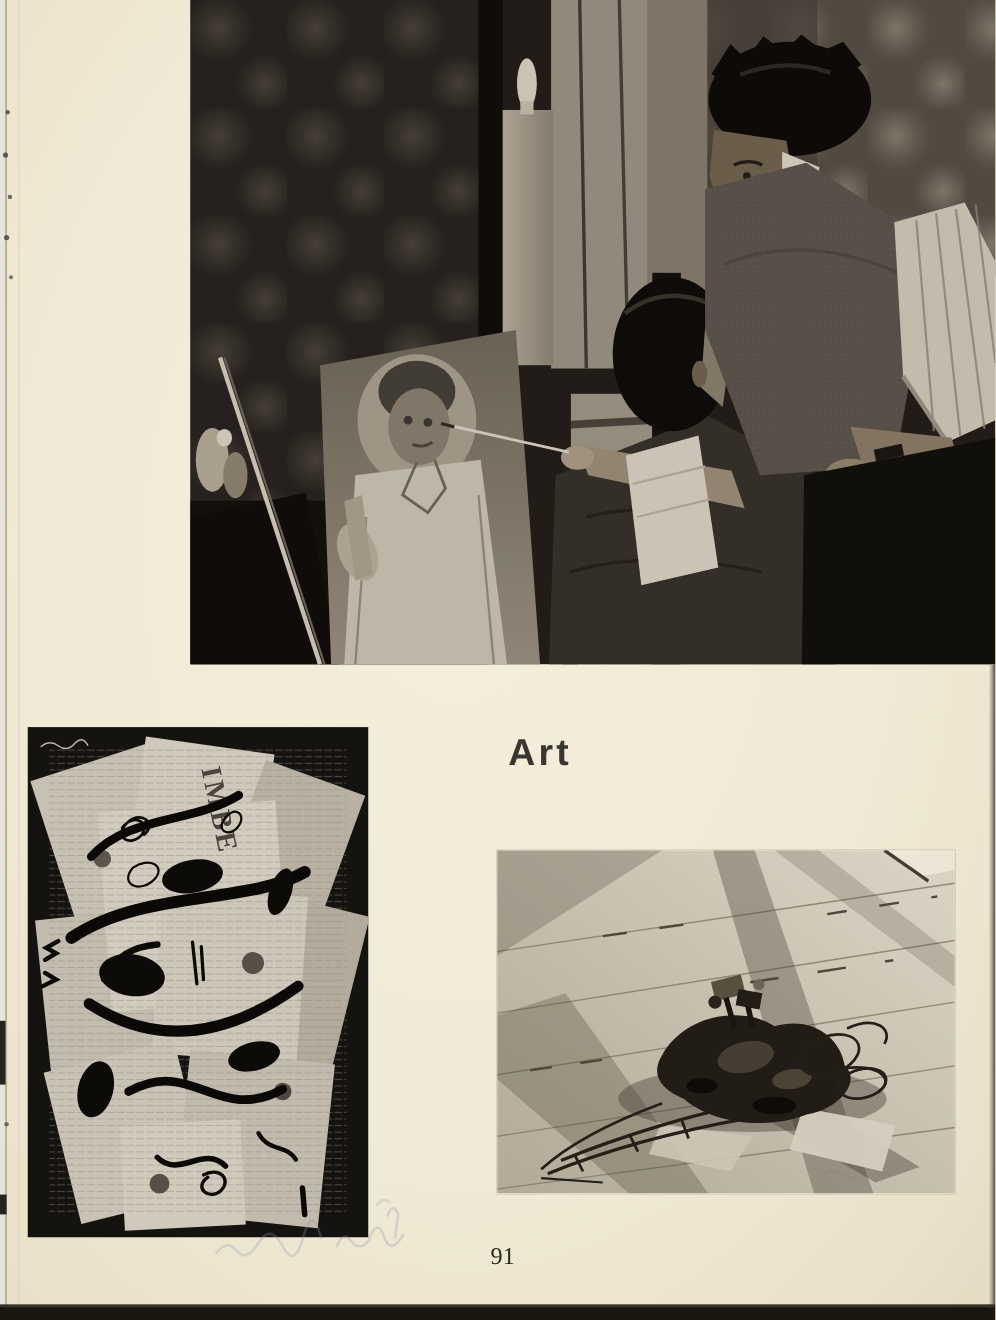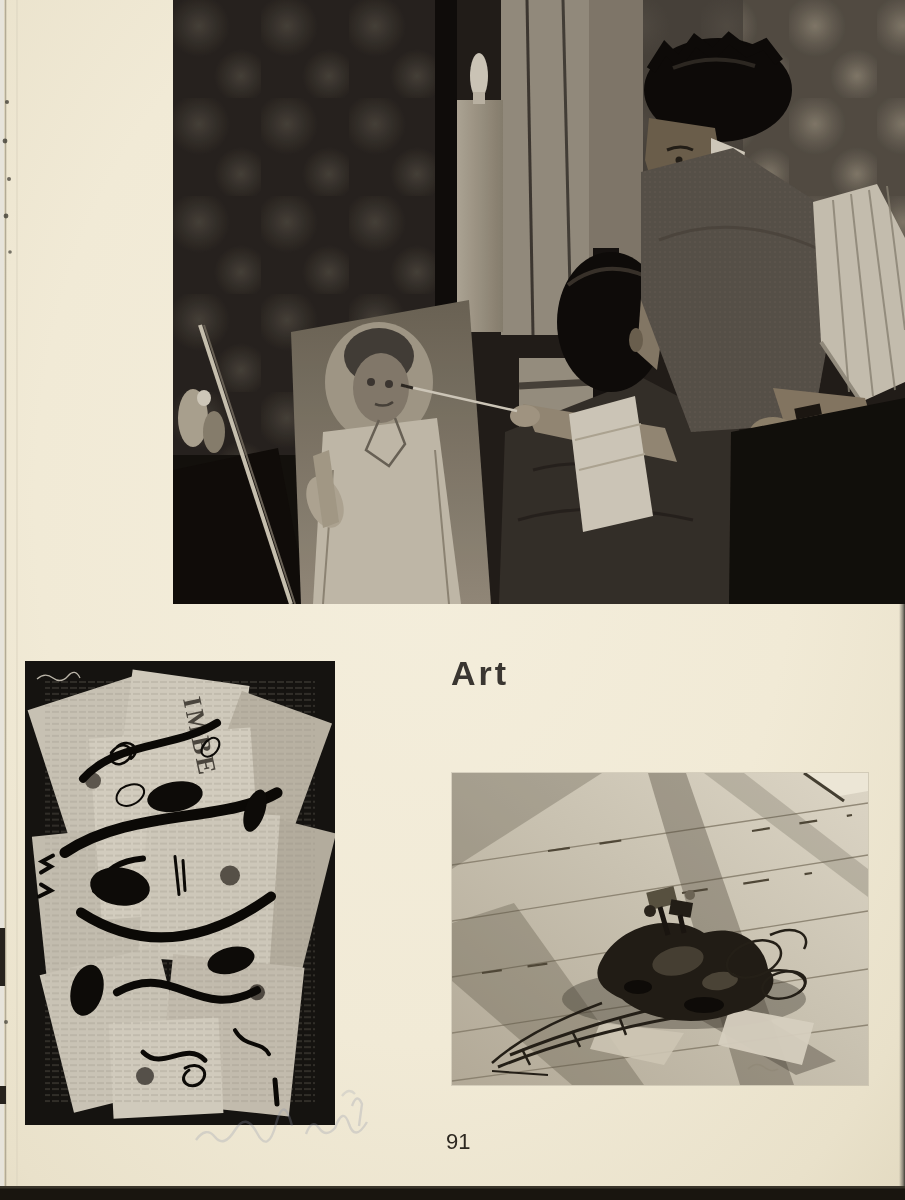--- a/index.html
+++ b/index.html
@@ -12,27 +12,27 @@
     position:relative;width:905px;height:1200px;
     background:
       radial-gradient(ellipse at 46% 42%, #f4eedc 0%, #f1ead6 55%, #e9e1ca 88%, #e3dac1 100%);
   }
   .photo{position:absolute;margin:0;padding:0;display:block;z-index:1;}
   .photo svg{display:block;width:100%;height:100%;}
   .photo-top{left:173px;top:0;width:732px;height:604px;}
   .photo-collage{left:25px;top:661px;width:310px;height:464px;}
   .photo-sculpture{left:452px;top:773px;width:416px;height:312px;box-shadow:0 0 0 1px rgba(60,55,45,.15);}
   .art-title{
-    position:absolute;left:451px;top:656px;z-index:3;margin:0;
+    position:absolute;left:451px;top:656px;z-index:3;margin:11px;
     font-size:34px;font-weight:bold;letter-spacing:3px;
     color:#3a3631;line-height:1;
   }
   .page-number{
     position:absolute;left:446px;top:1130px;z-index:3;
-    font-family:Liberation Sans, sans-serif;
+    font-family:Liberation Serif, serif;
     font-size:22px;color:#2d2820;line-height:1.1;
   }
   .artifacts{position:absolute;left:0;top:0;z-index:5;pointer-events:none;}
 </style>
 </head>
 <body>
 
 <div class="page">
 
   <figure class="photo photo-top" role="img" aria-label="Black-and-white photograph: an art teacher in a sweater vest leans over a seated student who paints a portrait on an easel in a wallpapered studio">

